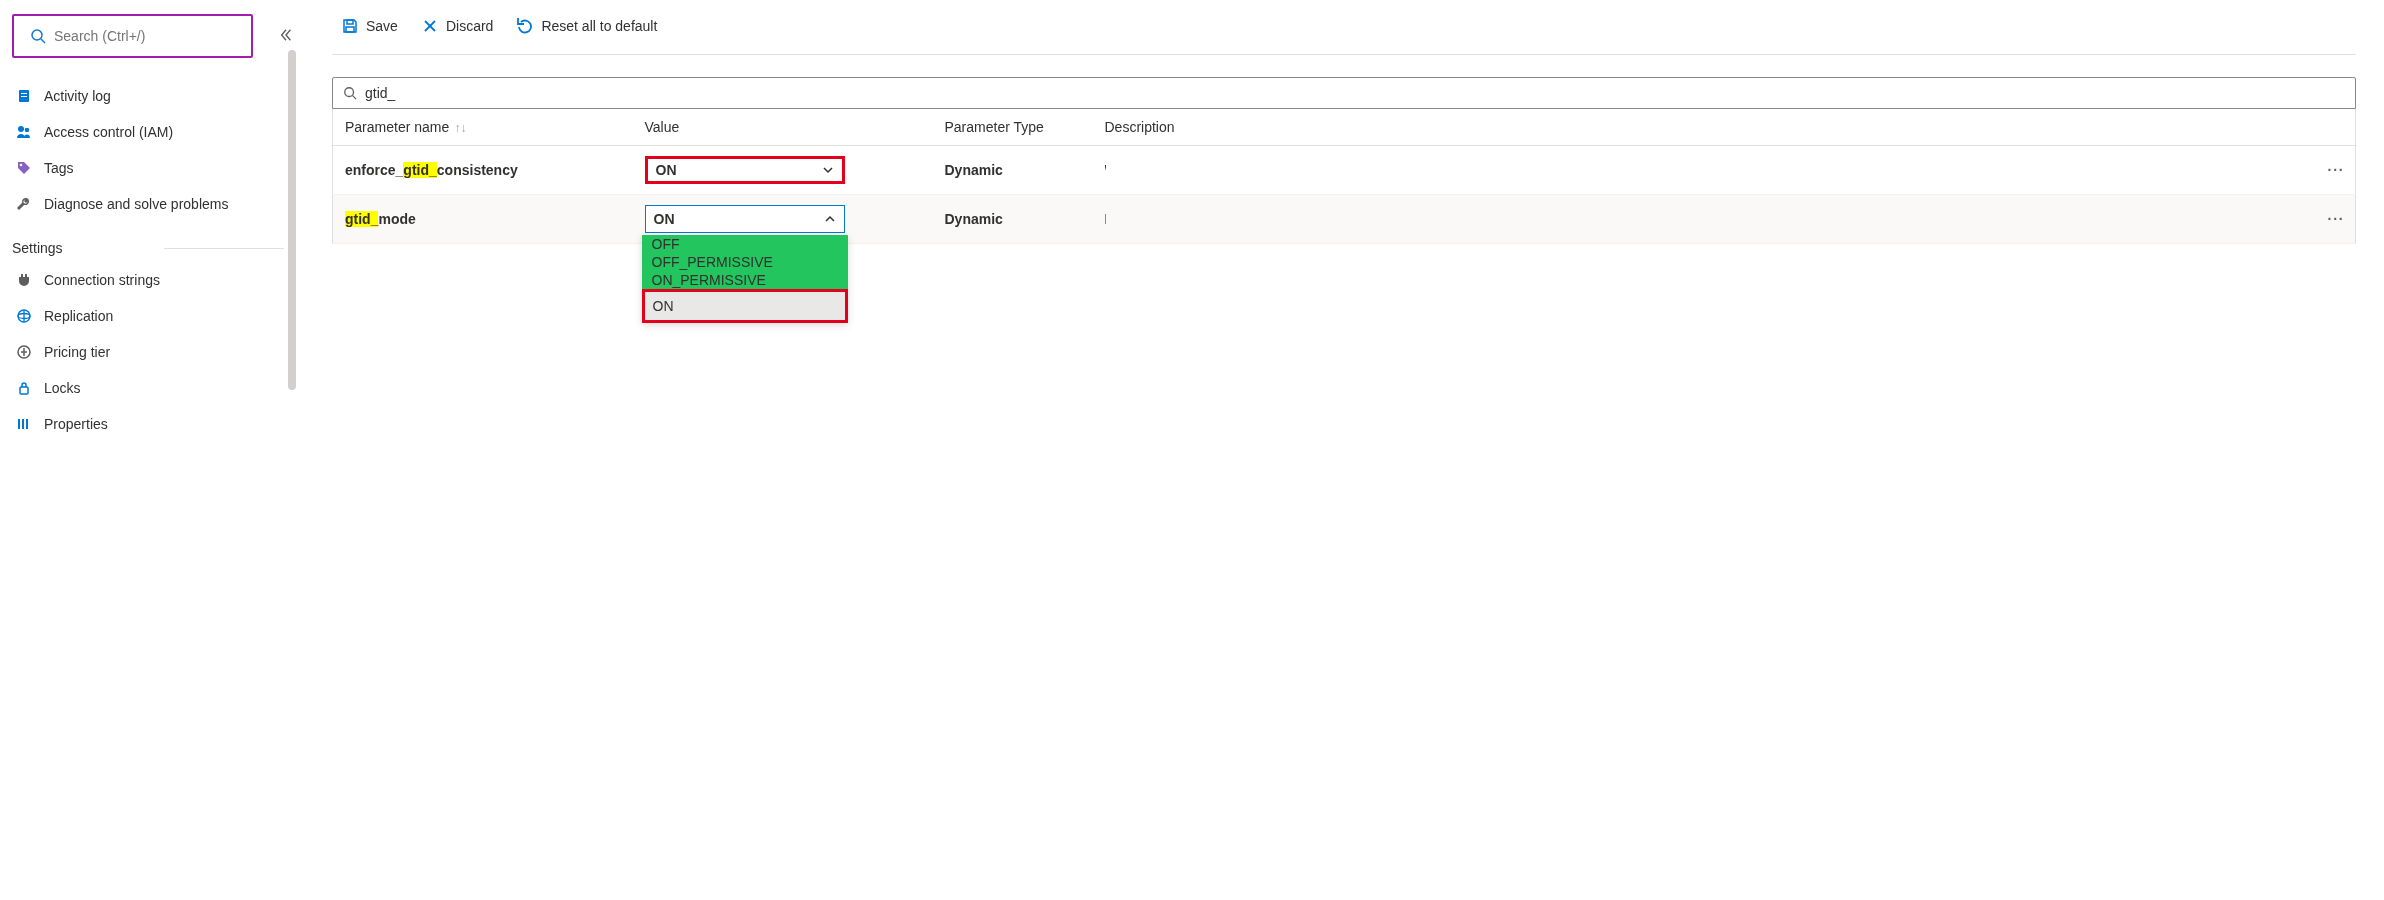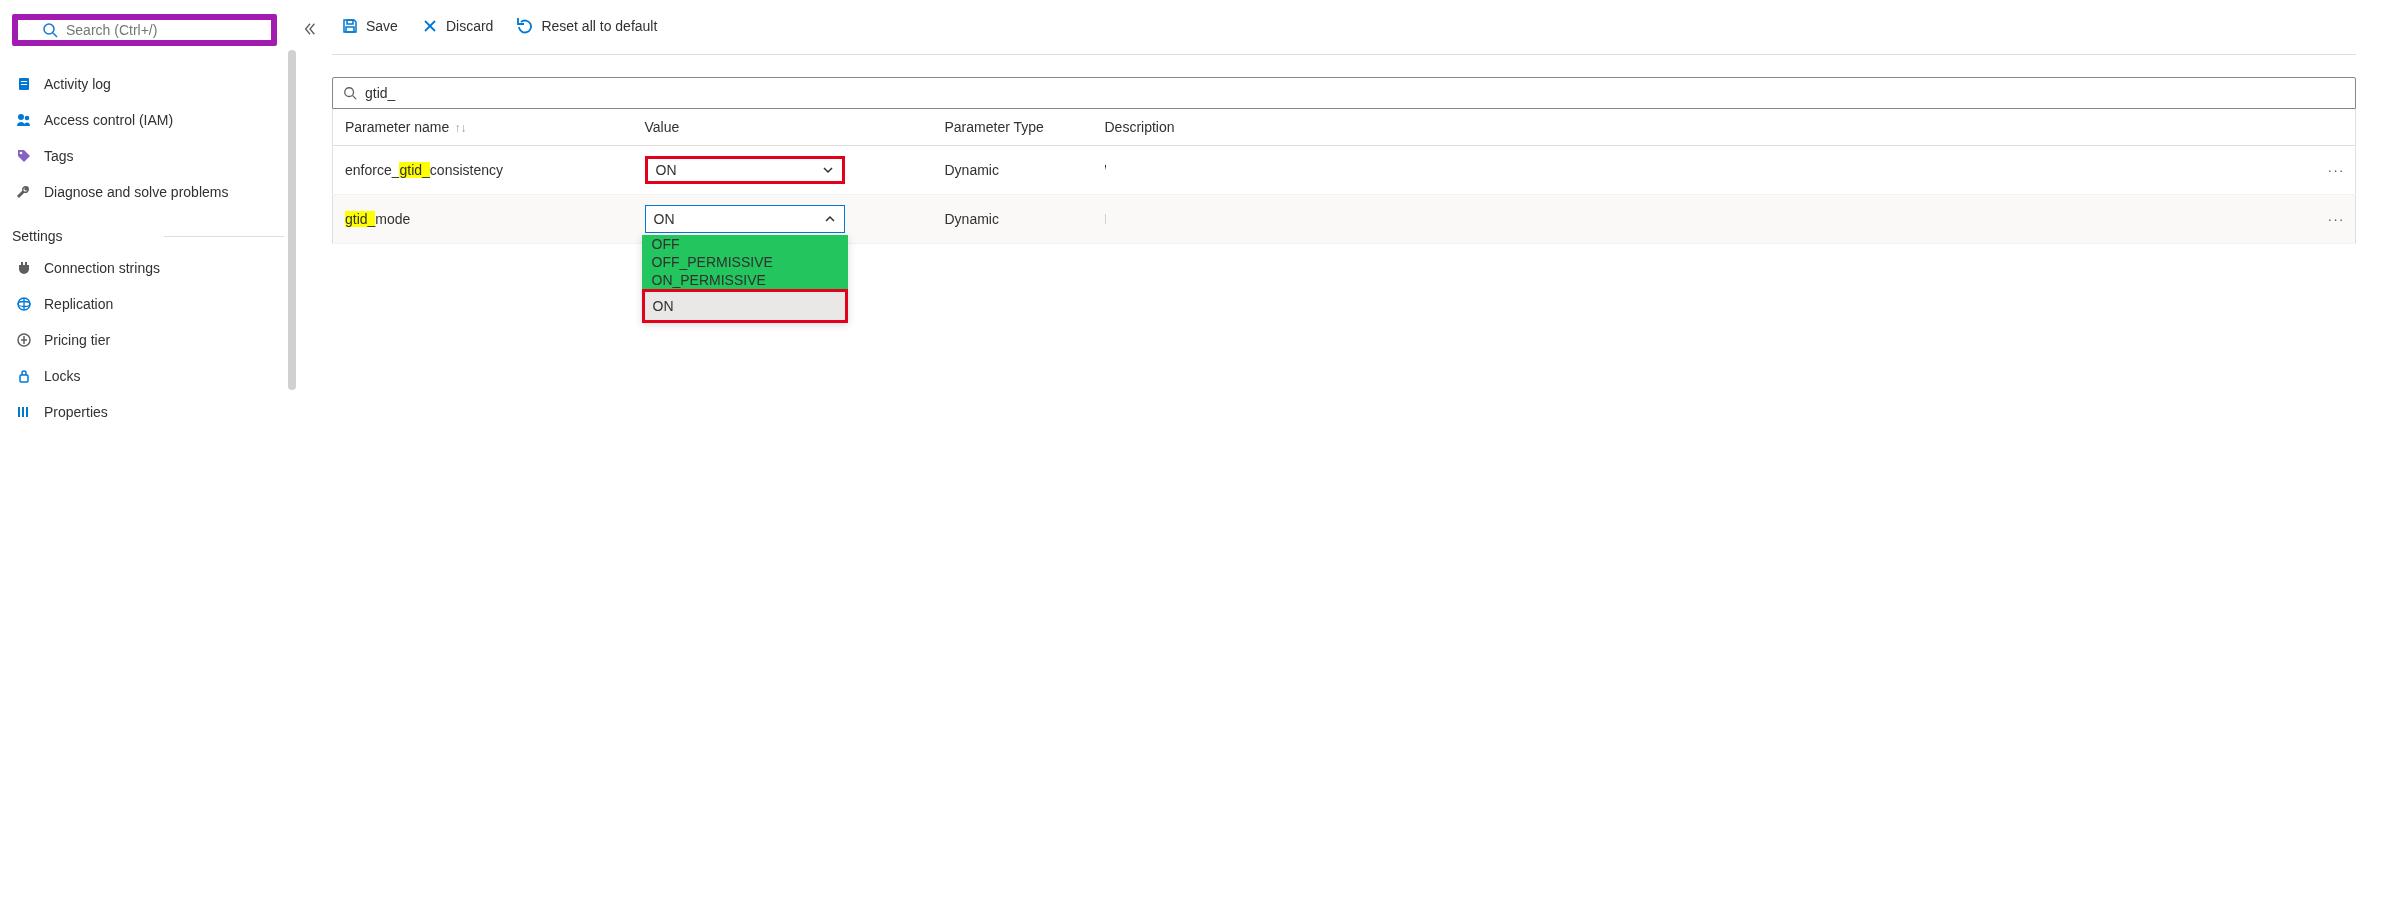--- a/index.html
+++ b/index.html
@@ -16,26 +16,26 @@
   .sidebar {
     width: 296px;
     height: 100%;
     position: relative;
     padding: 14px 12px 0 12px;
     border-right: none;
   }
   .search-row { display: flex; align-items: center; gap: 20px; }
   .search-box {
     flex: 1;
-    height: 32px;
-    border: 6px solid #a21caf;
+    height: 44px;
+    border: 2px solid #a21caf;
     border-radius: 2px;
     display: flex;
     align-items: center;
-    padding: 0 24px;
+    padding: 0 16px;
     color: #605e5c;
   }
   .search-box .icon { width: 16px; height: 16px; margin-right: 8px; color: #1078d4; }
   .search-box input { border: none; outline: none; flex: 1; height: 100%; font-size: 14px; background: transparent; }
   .collapse-btn { cursor: pointer; color: #605e5c; padding: 6px; }
   .nav { margin-top: 20px; }
   .nav-item {
     display: flex;
     align-items: center;
     height: 36px;
@@ -105,21 +105,21 @@
   table.params {
     width: 100%;
     border-collapse: collapse;
     table-layout: fixed;
     border: 1px solid #e1dfdd;
     border-top: none;
   }
   table.params th, table.params td {
     text-align: left;
     padding: 10px 12px;
-    font-weight: 400;
+    font-weight: 700;
     font-size: 14px;
     vertical-align: middle;
   }
   table.params thead th {
     font-weight: 400;
     border-bottom: 1px solid #e1dfdd;
     white-space: nowrap;
   }
   col.c-name { width: 300px; }
   col.c-value { width: 300px; }

